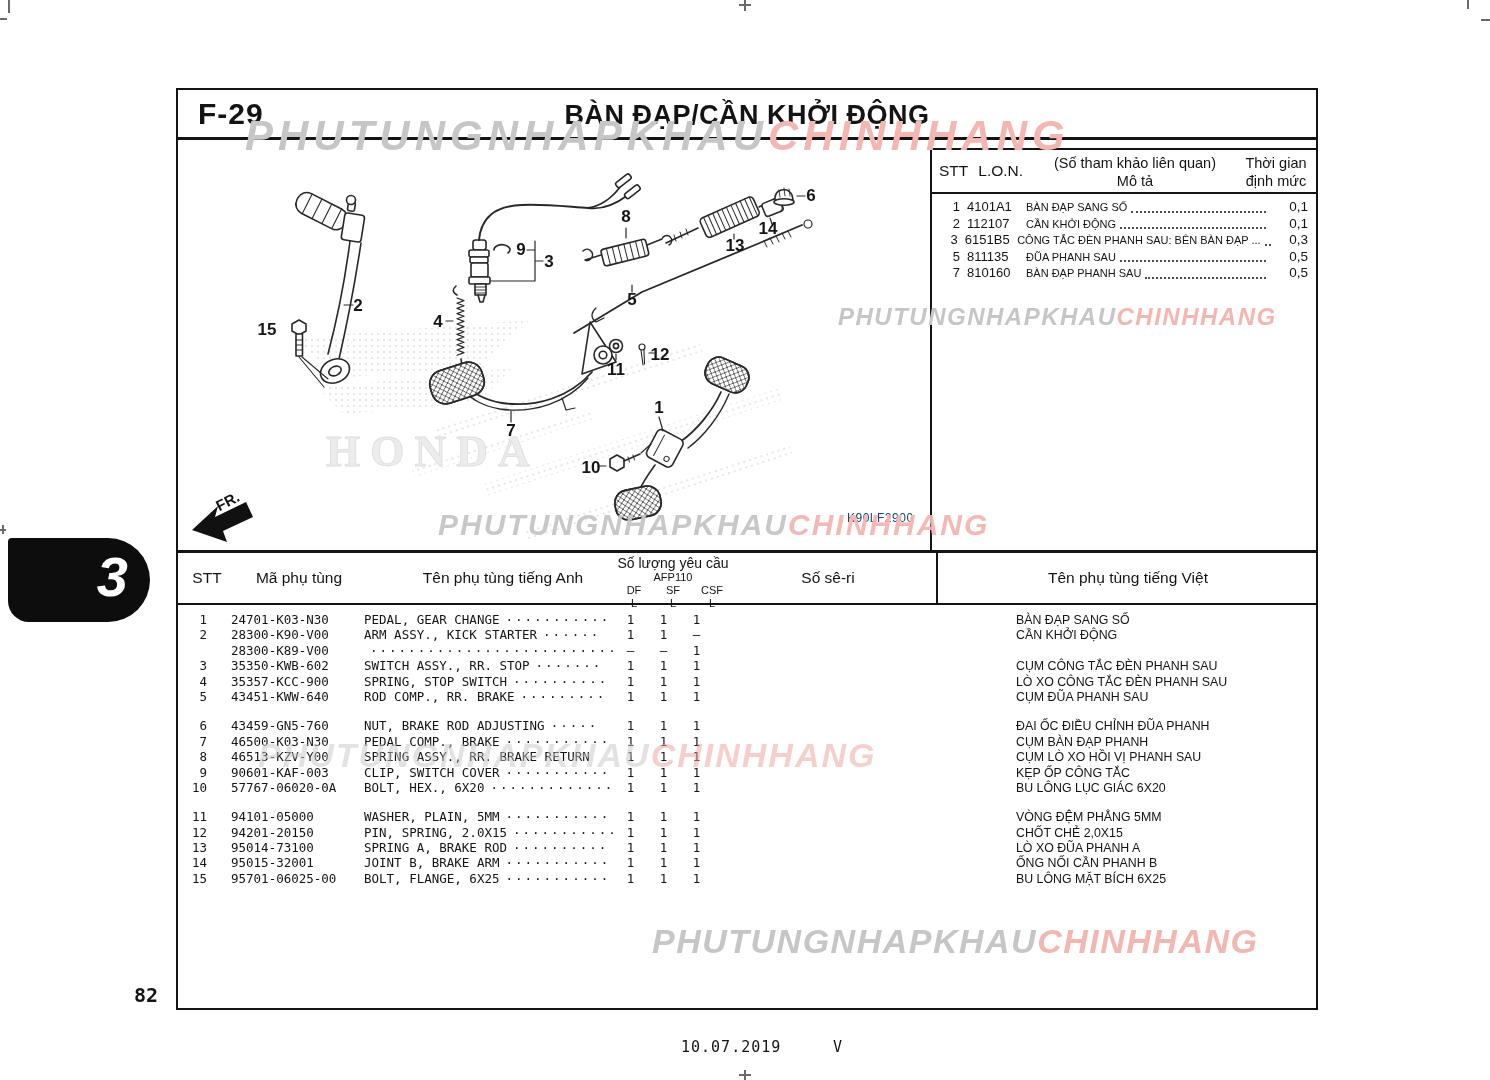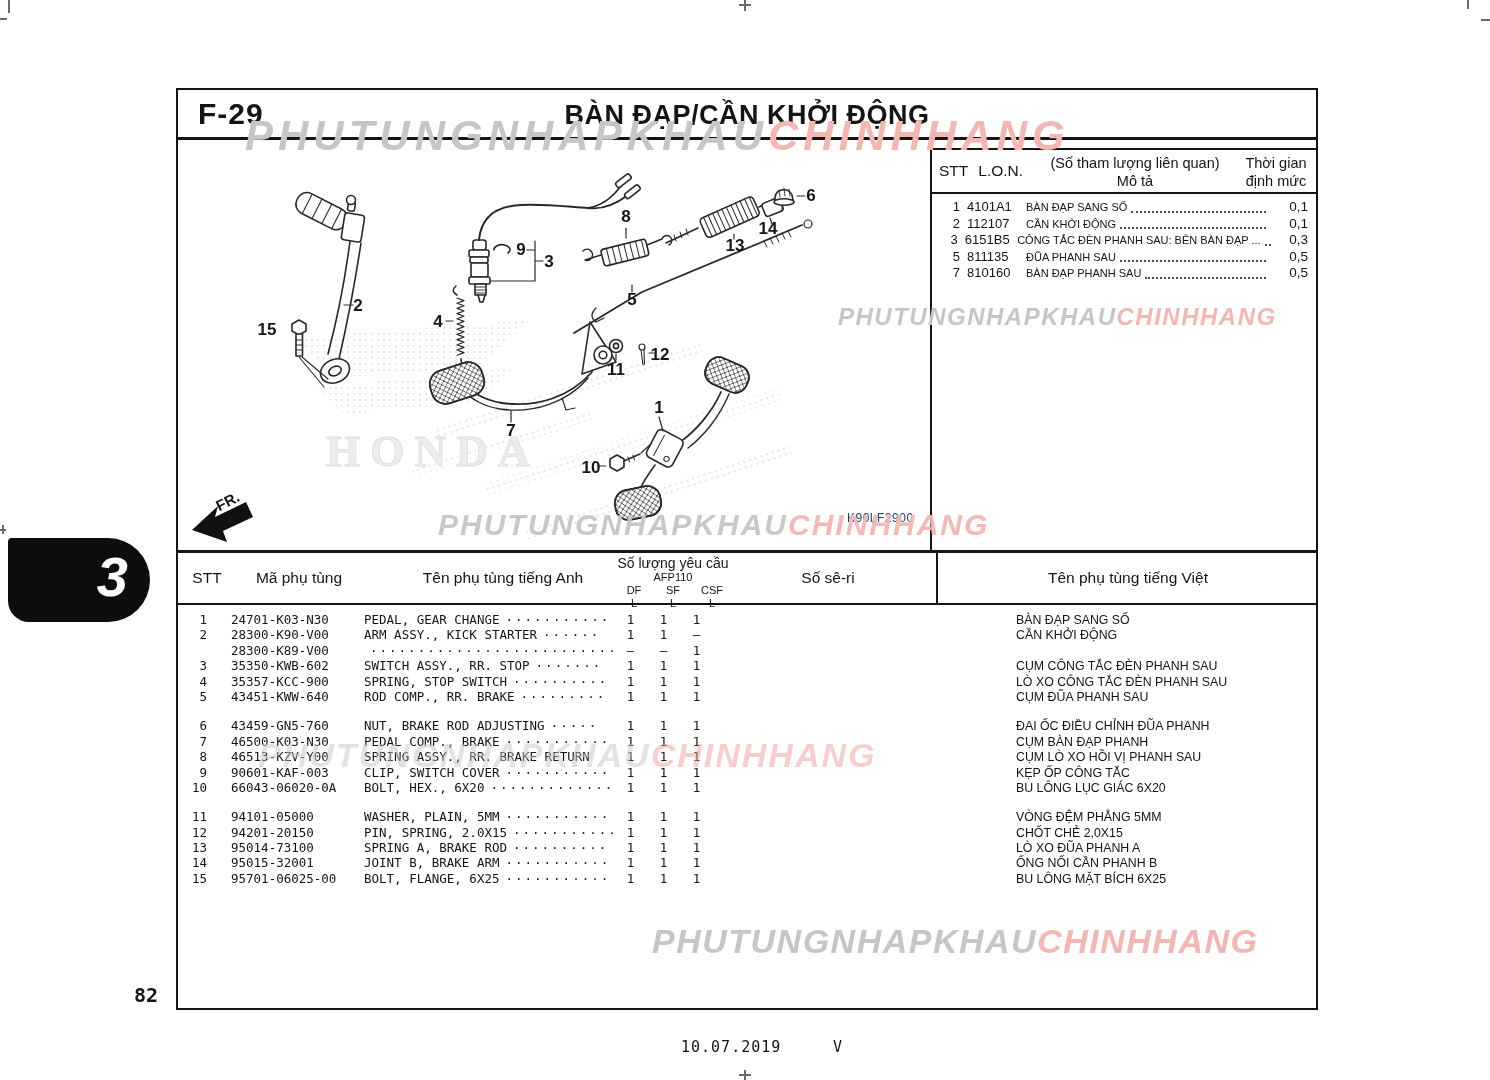--- a/index.html
+++ b/index.html
@@ -292,21 +292,21 @@
 
     <div class="diagram-code">K90LF2900</div>
 
     <div class="ref-table">
       <div class="ref-head">
         <div class="rh-left">
           <span>STT</span>
           <span>L.O.N.</span>
         </div>
         <div class="rh-mid">
-          <div>(Số tham lượng liên quan)</div>
+          <div>(Số tham khảo liên quan)</div>
           <div>Mô tả</div>
         </div>
         <div class="rh-right">
           <div>Thời gian</div>
           <div>định mức</div>
         </div>
       </div>
       <div class="ref-body" id="ref-rows">
           <div class="rrow">
             <span class="r-stt">1</span>
@@ -455,21 +455,21 @@
             <span class="c-stt">9</span>
             <span class="c-code">90601-KAF-003</span>
             <span class="c-name"><span class="">CLIP, SWITCH COVER</span><span class="dots">···········</span></span>
             <span class="c-q">1</span>
             <span class="c-q">1</span>
             <span class="c-q">1</span>
             <span class="c-vi">KẸP ỐP CÔNG TẮC</span>
           </div>
           <div class="prow">
             <span class="c-stt">10</span>
-            <span class="c-code">66043-06020-0A</span>
+            <span class="c-code">57767-06020-0A</span>
             <span class="c-name"><span class="">BOLT, HEX., 6X20</span><span class="dots">·············</span></span>
             <span class="c-q">1</span>
             <span class="c-q">1</span>
             <span class="c-q">1</span>
             <span class="c-vi">BU LÔNG LỤC GIÁC 6X20</span>
           </div>
           <div class="prow gap">
             <span class="c-stt">11</span>
             <span class="c-code">94101-05000</span>
             <span class="c-name"><span class="">WASHER, PLAIN, 5MM</span><span class="dots">···········</span></span>

